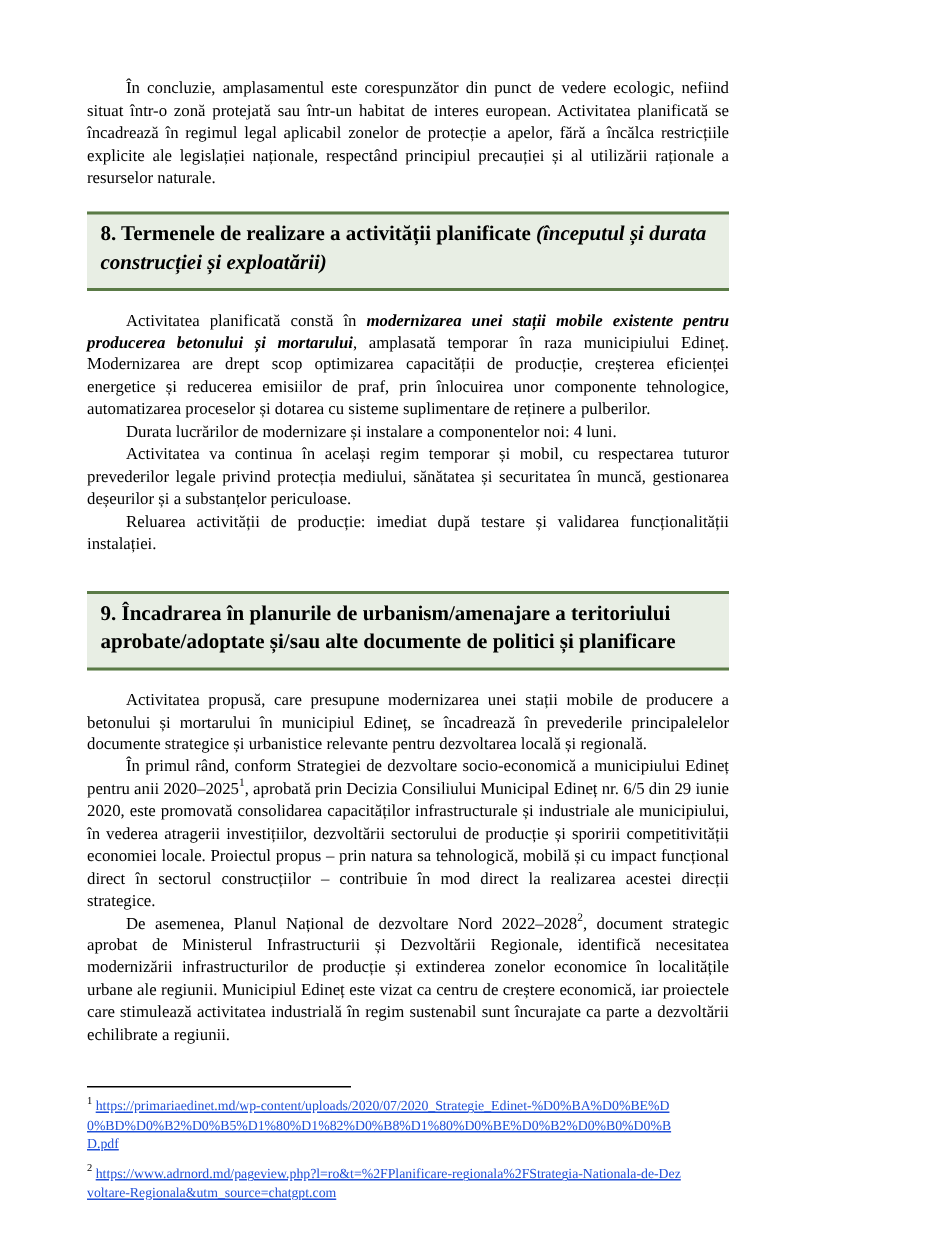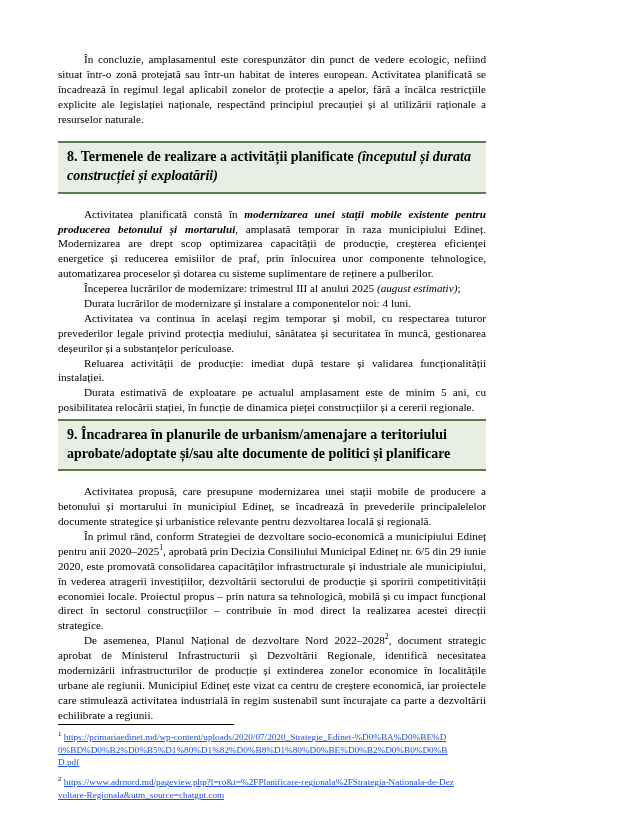--- a/index.html
+++ b/index.html
@@ -44,21 +44,21 @@
     padding: 5px 9px 6px 9px;
     font-weight: bold;
     font-size: 14px;
     line-height: 1.33;
     color: #000;
     margin: 0 0 13px 0;
   }
   .section-head .ital {
     font-style: italic;
   }
-  .block-gap { margin-bottom: 4px; font-family: Liberation Serif, serif; }
+  .block-gap { margin-bottom: 24px; font-family: Liberation Serif, serif; }
   b, .bi { font-weight: bold; }
   .bi { font-style: italic; }
   .ital { font-style: italic; }
   sup {
     font-size: 7.6px;
     vertical-align: super;
     line-height: 0;
   }
   .footnotes {
     position: absolute;
@@ -95,25 +95,23 @@
 <div class="page">
 
   <p class="indent intro">În concluzie, amplasamentul este corespunzător din punct de vedere ecologic, nefiind situat într-o zonă protejată sau într-un habitat de interes european. Activitatea planificată se încadrează în regimul legal aplicabil zonelor de protecție a apelor, fără a încălca restricțiile explicite ale legislației naționale, respectând principiul precauției și al utilizării raționale a resurselor naturale.</p>
 
   <div class="section-head">
     <span>8. Termenele de realizare a activității planificate </span><span class="ital">(începutul și durata construcției și exploatării)</span>
   </div>
 
   <div class="para-block block-gap">
     <p class="indent"><span>Activitatea planificată constă în </span><b class="bi">modernizarea unei stații mobile existente pentru producerea betonului și mortarului</b><span>, amplasată temporar în raza municipiului Edineț. Modernizarea are drept scop optimizarea capacității de producție, creșterea eficienței energetice și reducerea emisiilor de praf, prin înlocuirea unor componente tehnologice, automatizarea proceselor și dotarea cu sisteme suplimentare de reținere a pulberilor.</span></p>
-    <p class="indent"><span>Începerea lucrărilor de modernizare: trimestrul III al anului 2025 </span><span class="ital">(august estimativ)</span><span>;</span></p>
     <p class="indent">Durata lucrărilor de modernizare și instalare a componentelor noi: 4 luni.</p>
     <p class="indent">Activitatea va continua în același regim temporar și mobil, cu respectarea tuturor prevederilor legale privind protecția mediului, sănătatea și securitatea în muncă, gestionarea deșeurilor și a substanțelor periculoase.</p>
     <p class="indent">Reluarea activității de producție: imediat după testare și validarea funcționalității instalației.</p>
-    <p class="indent">Durata estimativă de exploatare pe actualul amplasament este de minim 5 ani, cu posibilitatea relocării stației, în funcție de dinamica pieței construcțiilor și a cererii regionale.</p>
   </div>
 
   <div class="section-head">9. Încadrarea în planurile de urbanism/amenajare a teritoriului aprobate/adoptate și/sau alte documente de politici și planificare</div>
 
   <div class="para-block">
     <p class="indent">Activitatea propusă, care presupune modernizarea unei stații mobile de producere a betonului și mortarului în municipiul Edineț, se încadrează în prevederile principalelelor documente strategice și urbanistice relevante pentru dezvoltarea locală și regională.</p>
     <p class="indent"><span>În primul rând, conform Strategiei de dezvoltare socio-economică a municipiului Edineț pentru anii 2020–2025</span><sup>1</sup><span>, aprobată prin Decizia Consiliului Municipal Edineț nr. 6/5 din 29 iunie 2020, este promovată consolidarea capacităților infrastructurale și industriale ale municipiului, în vederea atragerii investițiilor, dezvoltării sectorului de producție și sporirii competitivității economiei locale. Proiectul propus – prin natura sa tehnologică, mobilă și cu impact funcțional direct în sectorul construcțiilor – contribuie în mod direct la realizarea acestei direcții strategice.</span></p>
     <p class="indent"><span>De asemenea, Planul Național de dezvoltare Nord 2022–2028</span><sup>2</sup><span>, document strategic aprobat de Ministerul Infrastructurii și Dezvoltării Regionale, identifică necesitatea modernizării infrastructurilor de producție și extinderea zonelor economice în localitățile urbane ale regiunii. Municipiul Edineț este vizat ca centru de creștere economică, iar proiectele care stimulează activitatea industrială în regim sustenabil sunt încurajate ca parte a dezvoltării echilibrate a regiunii.</span></p>
   </div>
 

